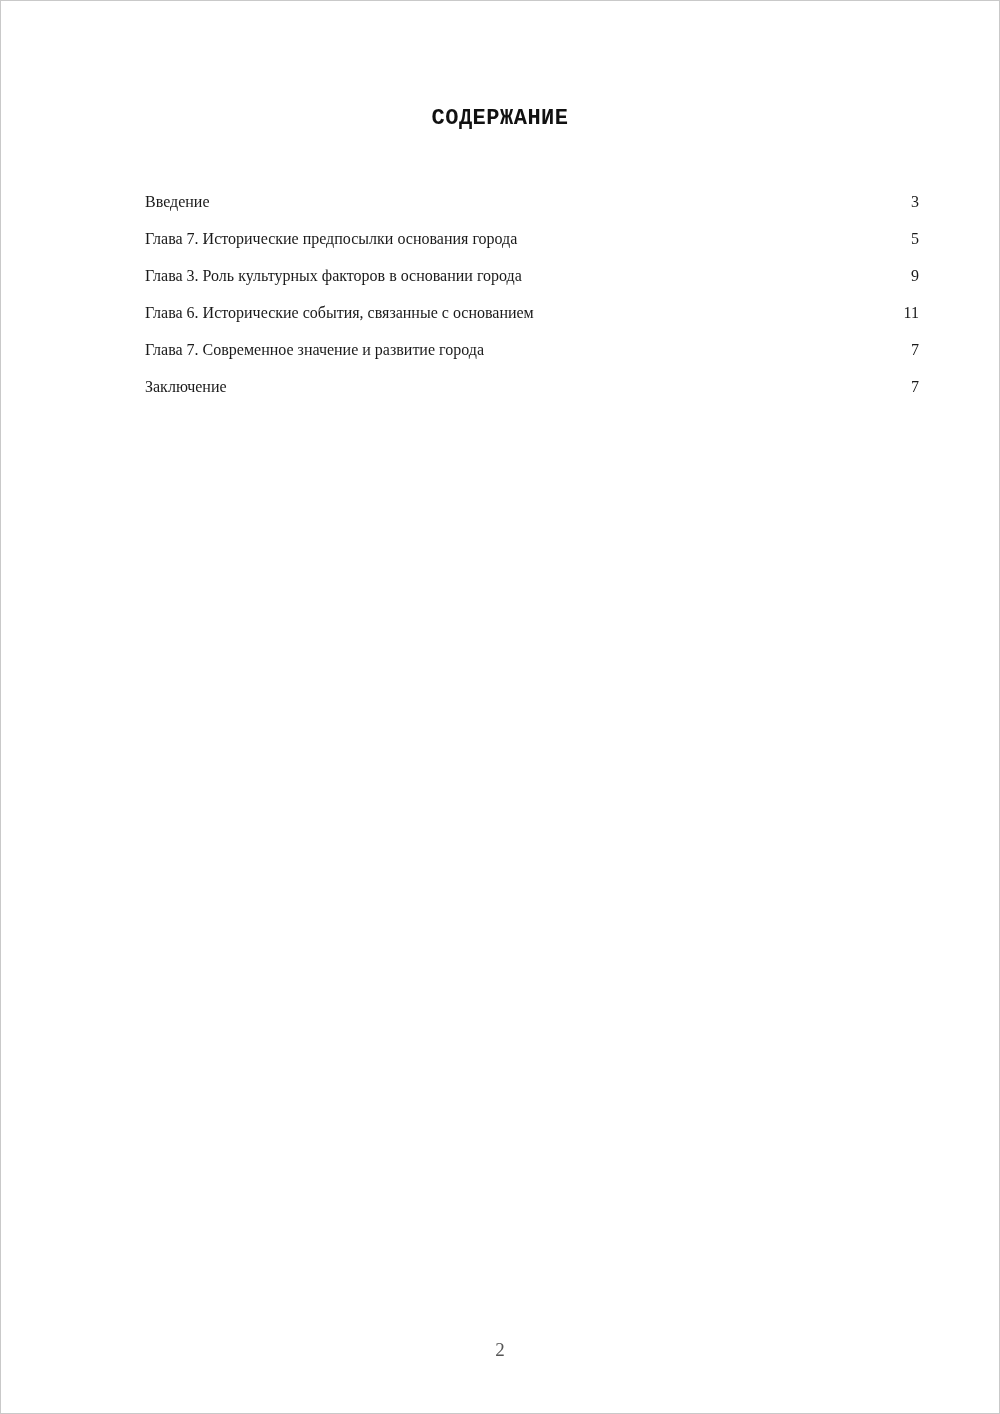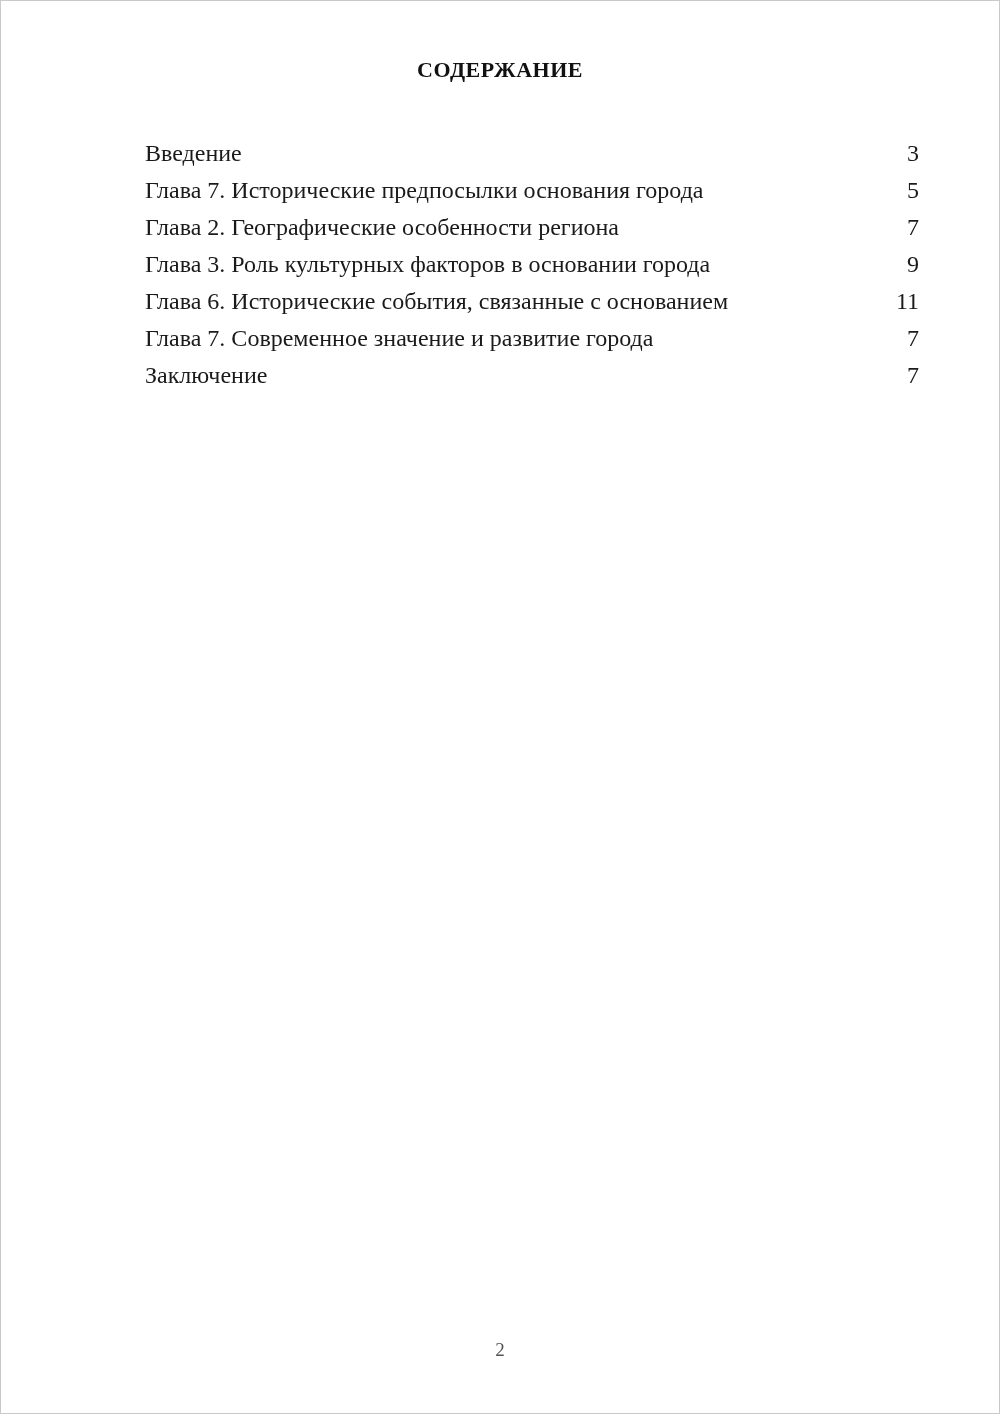--- a/index.html
+++ b/index.html
@@ -13,35 +13,36 @@
     height: 1414px;
     box-sizing: border-box;
     background: #ffffff;
     border: 1px solid #c9c9c9;
     font-family: "Liberation Serif", "DejaVu Serif", serif;
     color: #1a1a1a;
     overflow: hidden;
   }
   .doc-title {
     margin: 0;
-    padding-top: 56px;
+    padding-top: 105px;
     text-align: center;
     font-size: 22px;
     font-weight: bold;
     letter-spacing: 0.5px;
     color: #111111;
+    font-family: Liberation Mono, monospace;
   }
   .toc {
     margin: 52px 80px 0 144px;
   }
   .toc-row {
     display: flex;
     justify-content: space-between;
     align-items: baseline;
-    font-size: 24px;
+    font-size: 16px;
     line-height: 37px;
     white-space: nowrap;
   }
   .toc-label {
     text-align: left;
   }
   .toc-page {
     text-align: right;
     padding-left: 20px;
   }
@@ -65,24 +66,20 @@
   <div class="toc" id="toc-list">
       <div class="toc-row">
         <span class="toc-label">Введение</span>
         <span class="toc-page">3</span>
       </div>
       <div class="toc-row">
         <span class="toc-label">Глава 7. Исторические предпосылки основания города</span>
         <span class="toc-page">5</span>
       </div>
       <div class="toc-row">
-        <span class="toc-label">Глава 2. Географические особенности региона</span>
-        <span class="toc-page">7</span>
-      </div>
-      <div class="toc-row">
         <span class="toc-label">Глава 3. Роль культурных факторов в основании города</span>
         <span class="toc-page">9</span>
       </div>
       <div class="toc-row">
         <span class="toc-label">Глава 6. Исторические события, связанные с основанием</span>
         <span class="toc-page">11</span>
       </div>
       <div class="toc-row">
         <span class="toc-label">Глава 7. Современное значение и развитие города</span>
         <span class="toc-page">7</span>

